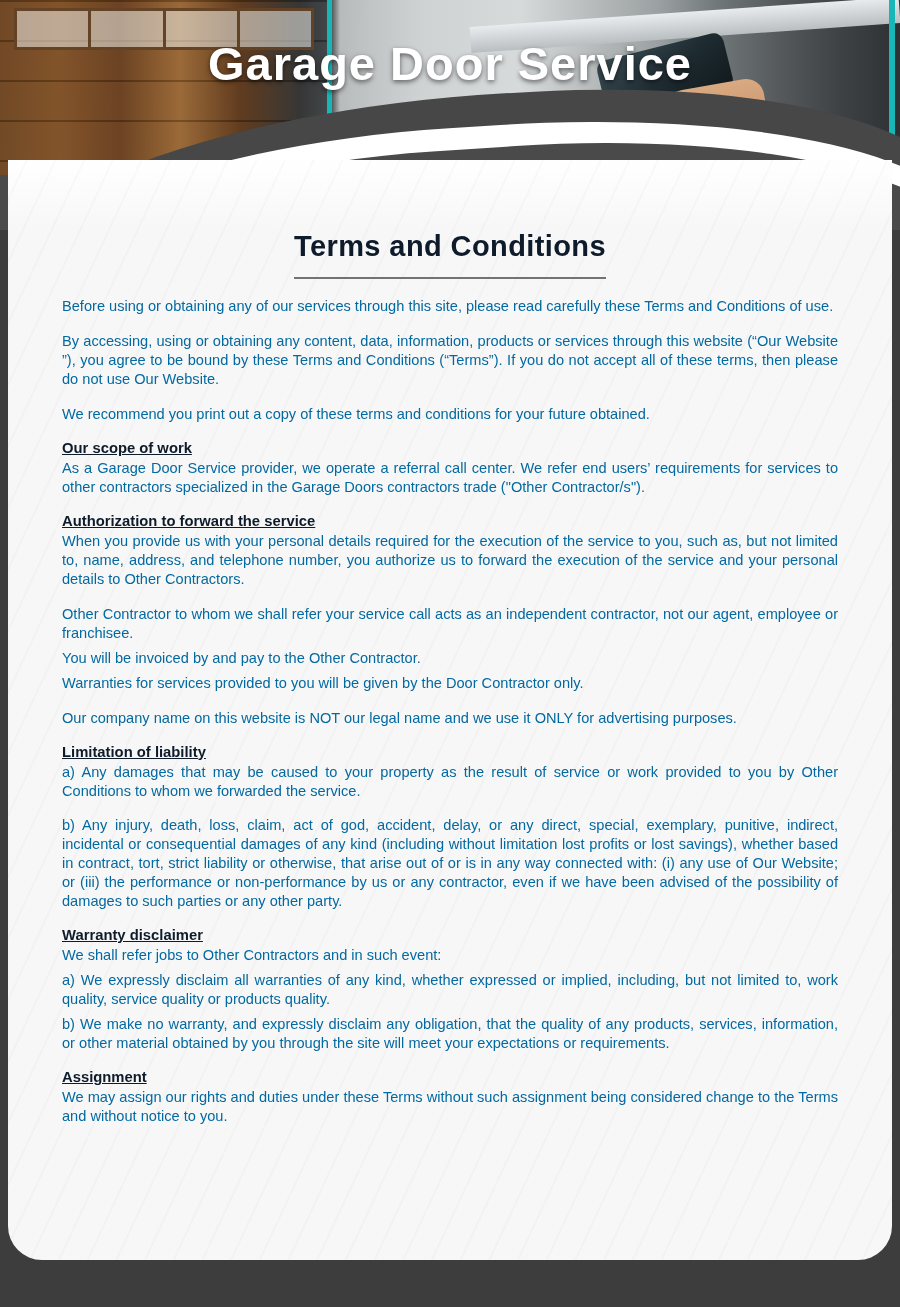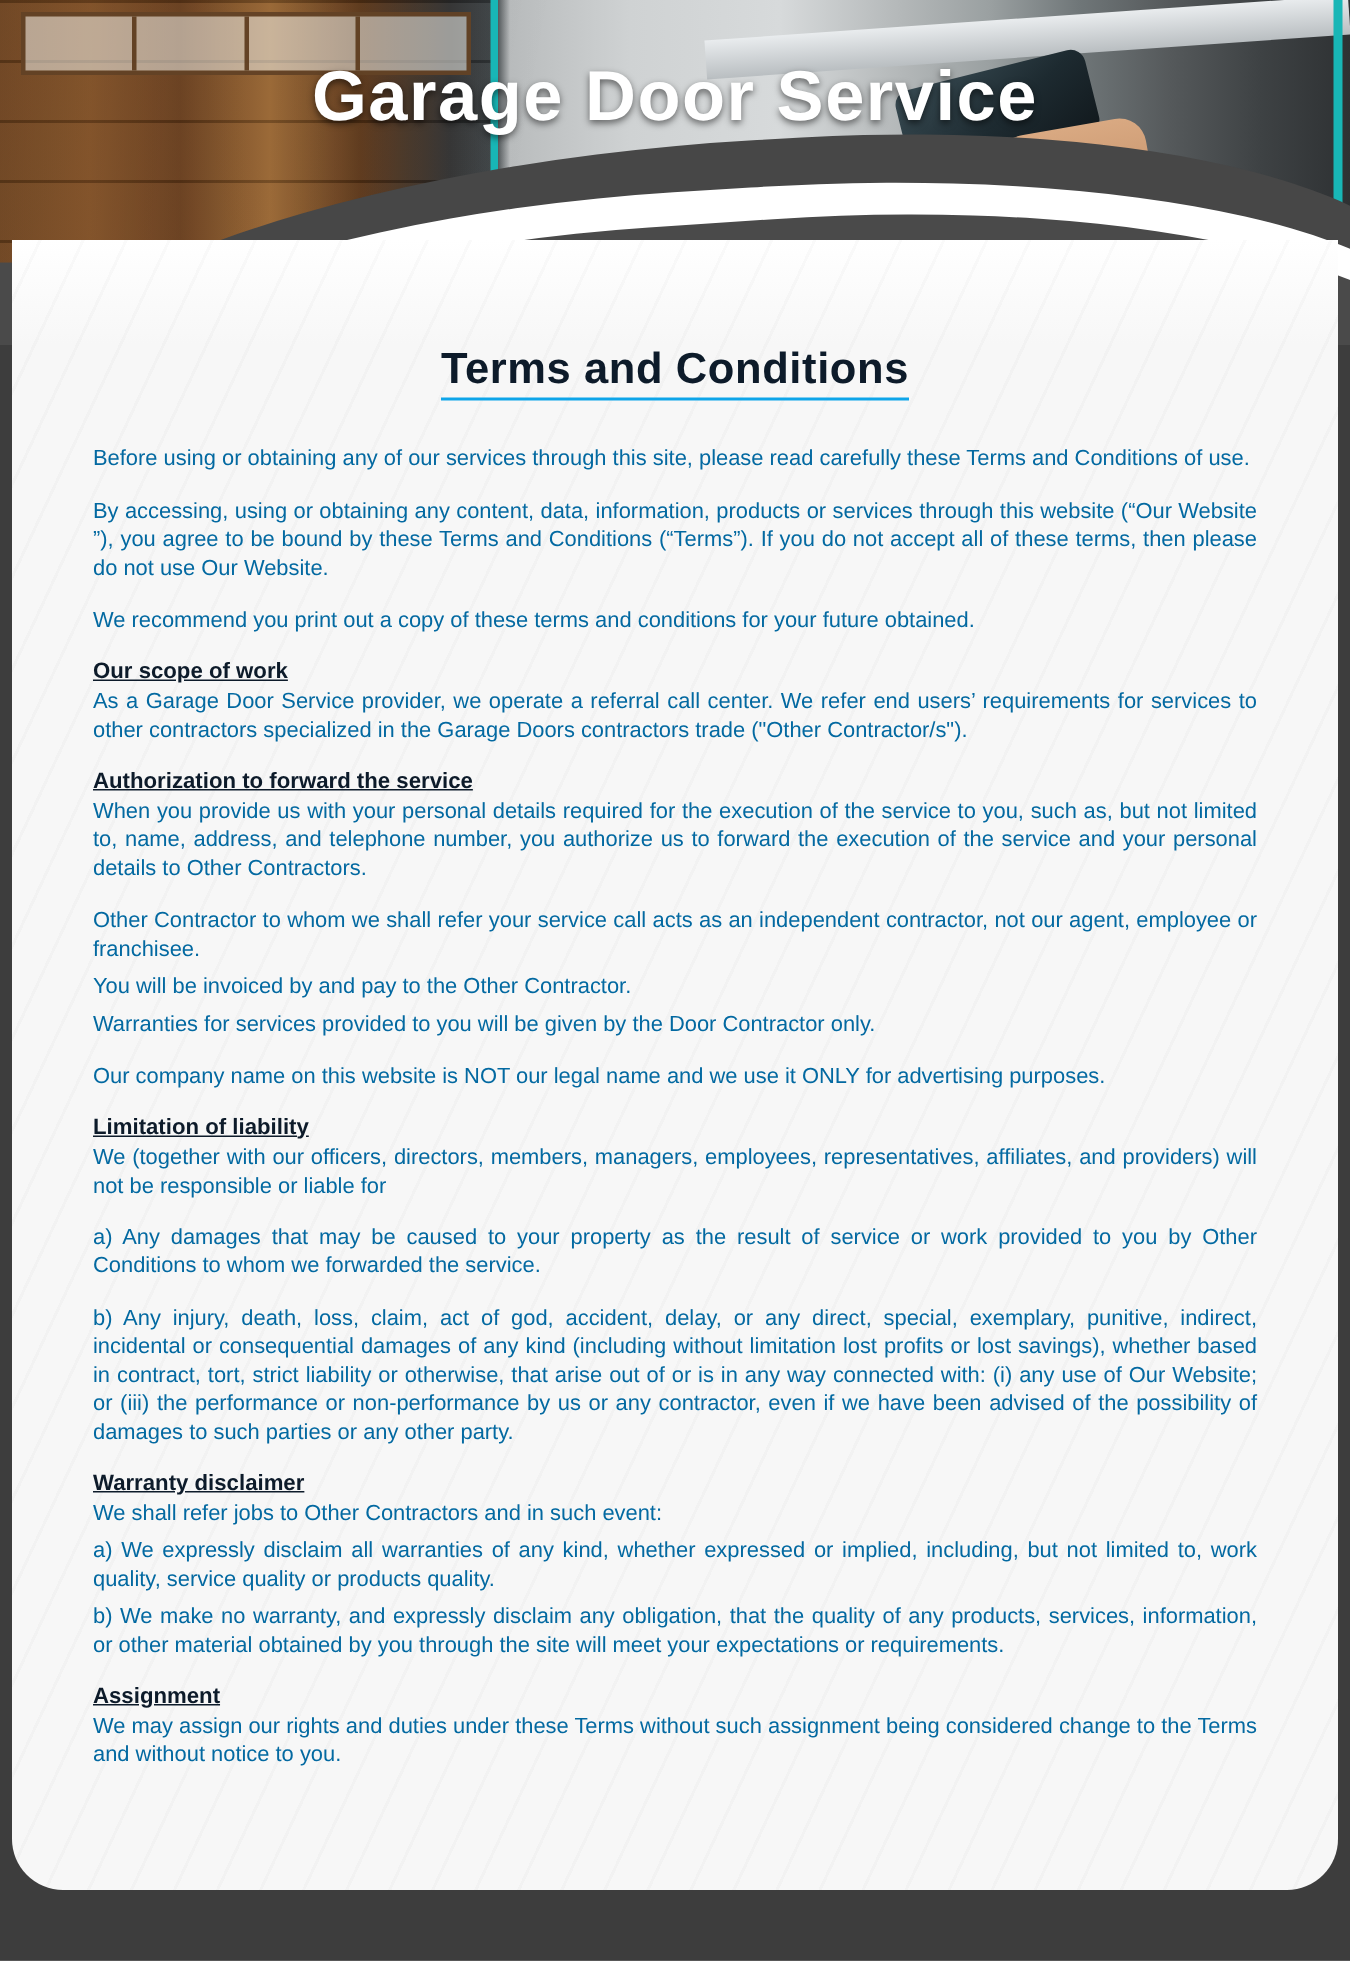--- a/index.html
+++ b/index.html
@@ -159,22 +159,22 @@
 
   h1.page-title {
     margin: 0 0 34px 0;
     text-align: center;
     font-size: 29px;
     font-weight: 600;
     color: #0d1b2a;
     letter-spacing: 0.4px;
   }
   h1.page-title span {
-    border-bottom: 2px solid #0ea5e9;
-    padding-bottom: 3px;
+    border-bottom: 2px solid #737373;
+    padding-bottom: 15px;
     text-align: center;
   }
 
   p.body {
     margin: 0 0 16px 0;
     font-size: 14.6px;
     line-height: 1.30;
     color: #0369a1;
     text-align: justify;
   }
@@ -239,21 +239,20 @@
 
       <h2 class="section">Authorization to forward the service</h2>
       <p class="body">When you provide us with your personal details required for the execution of the service to you, such as, but not limited to, name, address, and telephone number, you authorize us to forward the execution of the service and your personal details to Other Contractors.</p>
 
       <p class="body tight">Other Contractor to whom we shall refer your service call acts as an independent contractor, not our agent, employee or franchisee.</p>
       <p class="body tight nowrap-block">You will be invoiced by and pay to the Other Contractor.</p>
       <p class="body nowrap-block">Warranties for services provided to you will be given by the Door Contractor only.</p>
       <p class="body nowrap-block">Our company name on this website is NOT our legal name and we use it ONLY for advertising purposes.</p>
 
       <h2 class="section">Limitation of liability</h2>
-      <p class="body">We (together with our officers, directors, members, managers, employees, representatives, affiliates, and providers) will not be responsible or liable for</p>
       <p class="body">a) Any damages that may be caused to your property as the result of service or work provided to you by Other Conditions to whom we forwarded the service.</p>
       <p class="body">b) Any injury, death, loss, claim, act of god, accident, delay, or any direct, special, exemplary, punitive, indirect, incidental or consequential damages of any kind (including without limitation lost profits or lost savings), whether based in contract, tort, strict liability or otherwise, that arise out of or is in any way connected with: (i) any use of Our Website; or (iii) the performance or non-performance by us or any contractor, even if we have been advised of the possibility of damages to such parties or any other party.</p>
 
       <h2 class="section">Warranty disclaimer</h2>
       <p class="body tight nowrap-block">We shall refer jobs to Other Contractors and in such event:</p>
       <p class="body tight">a) We expressly disclaim all warranties of any kind, whether expressed or implied, including, but not limited to, work quality, service quality or products quality.</p>
       <p class="body">b) We make no warranty, and expressly disclaim any obligation, that the quality of any products, services, information, or other material obtained by you through the site will meet your expectations or requirements.</p>
 
       <h2 class="section">Assignment</h2>
       <p class="body">We may assign our rights and duties under these Terms without such assignment being considered change to the Terms and without notice to you.</p>

